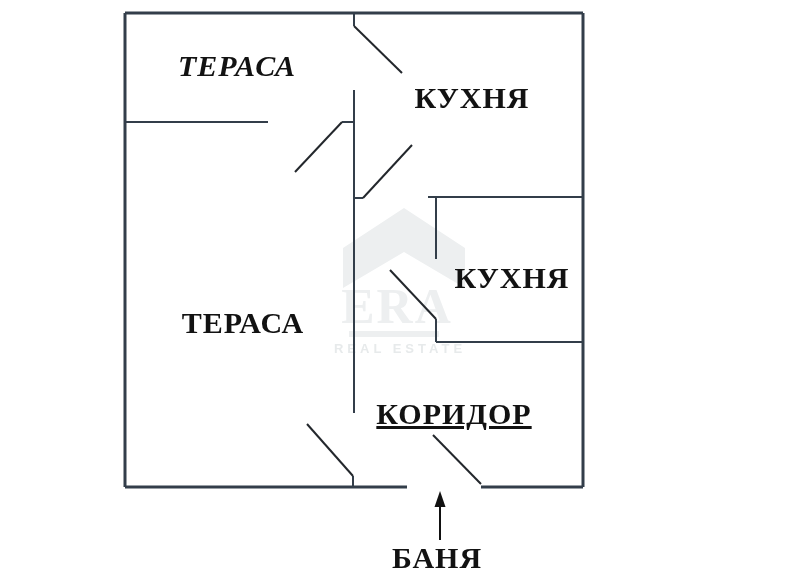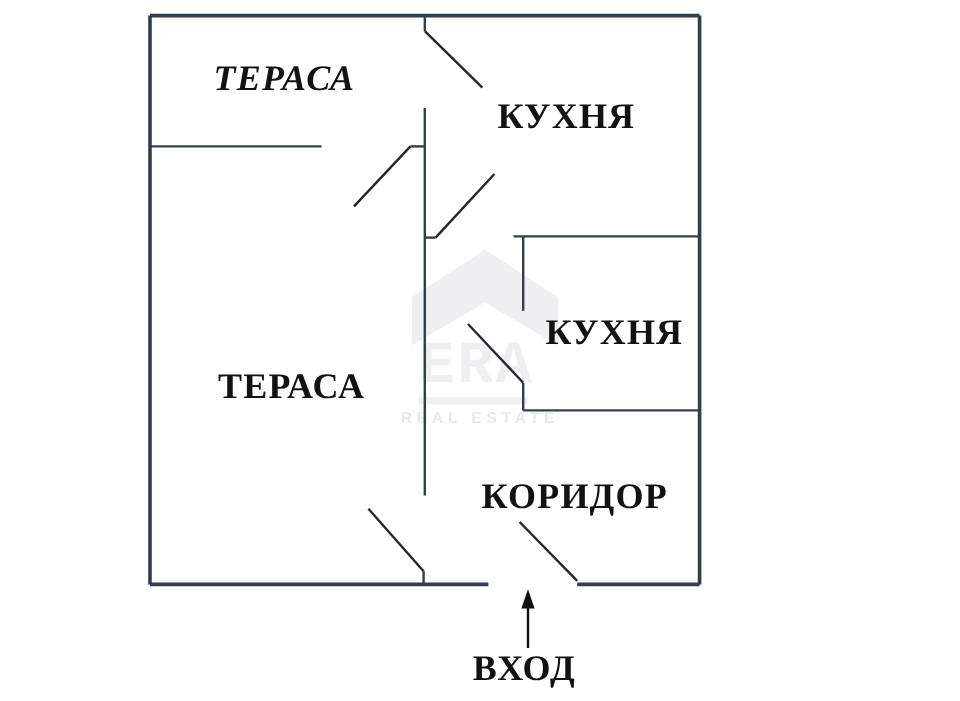--- a/index.html
+++ b/index.html
@@ -33,21 +33,21 @@
     position: absolute;
     left: 343px; top: 208px;
     width: 122px; height: 80px;
     background: var(--wm);
     clip-path: polygon(50% 0%, 100% 50%, 100% 100%, 50% 55%, 0% 100%, 0% 50%);
   }
   .wm-brand {
     position: absolute;
     left: 397px; top: 306px;
     transform: translate(-50%, -50%);
-    font-family: Liberation Mono, monospace;
+    font-family: Liberation Serif, serif;
     font-weight: 700;
     font-size: 50px;
     letter-spacing: 2px;
     color: var(--wm);
     white-space: nowrap;
   }
   .wm-bar {
     position: absolute;
     left: 349px; top: 331px;
     width: 90px; height: 6px;
@@ -128,16 +128,16 @@
     <line class="door" x1="433" y1="435" x2="481" y2="484"></line>
 
     <line class="arrow-line" x1="440" y1="540" x2="440" y2="505"></line>
     <polygon class="arrow-head" points="440,491 434.5,507 445.5,507"></polygon>
   </svg>
 
   <div class="room-label" style="left:237px; top:66px;font-style:italic;">ТЕРАСА</div>
   <div class="room-label" style="left:472px; top:70px;margin-top:28px;">КУХНЯ</div>
   <div class="room-label" style="left:512px; top:278px;">КУХНЯ</div>
   <div class="room-label" style="left:243px; top:323px;">ТЕРАСА</div>
-  <div class="room-label" style="left:479px; top:414px;">КОРИДОР</div>
-  <div class="room-label" style="left:437px; top:558px;">ВХОД</div>
+  <div class="room-label" style="left:454px; top:414px;text-decoration:underline;">КОРИДОР</div>
+  <div class="room-label" style="left:437px; top:558px;">БАНЯ</div>
 
 </div>
 
 </body></html>

